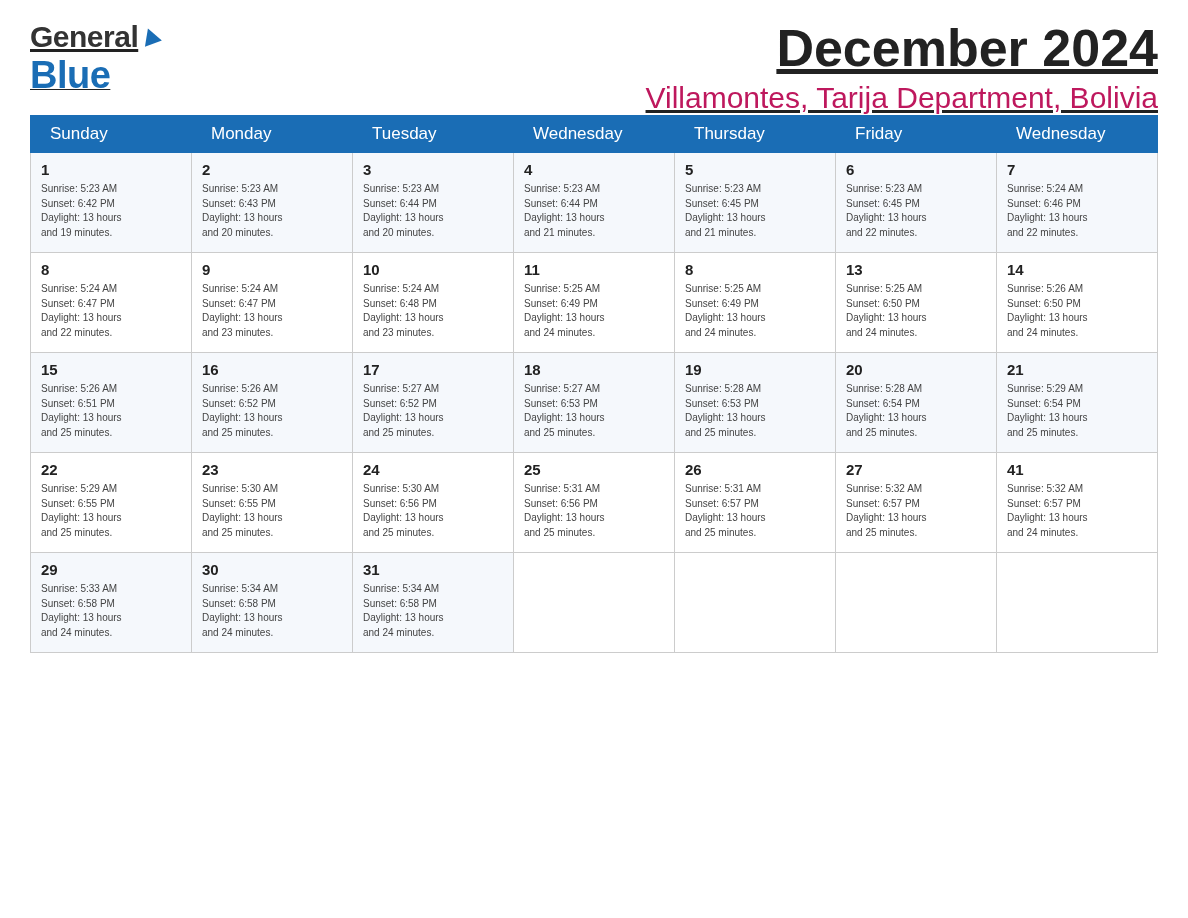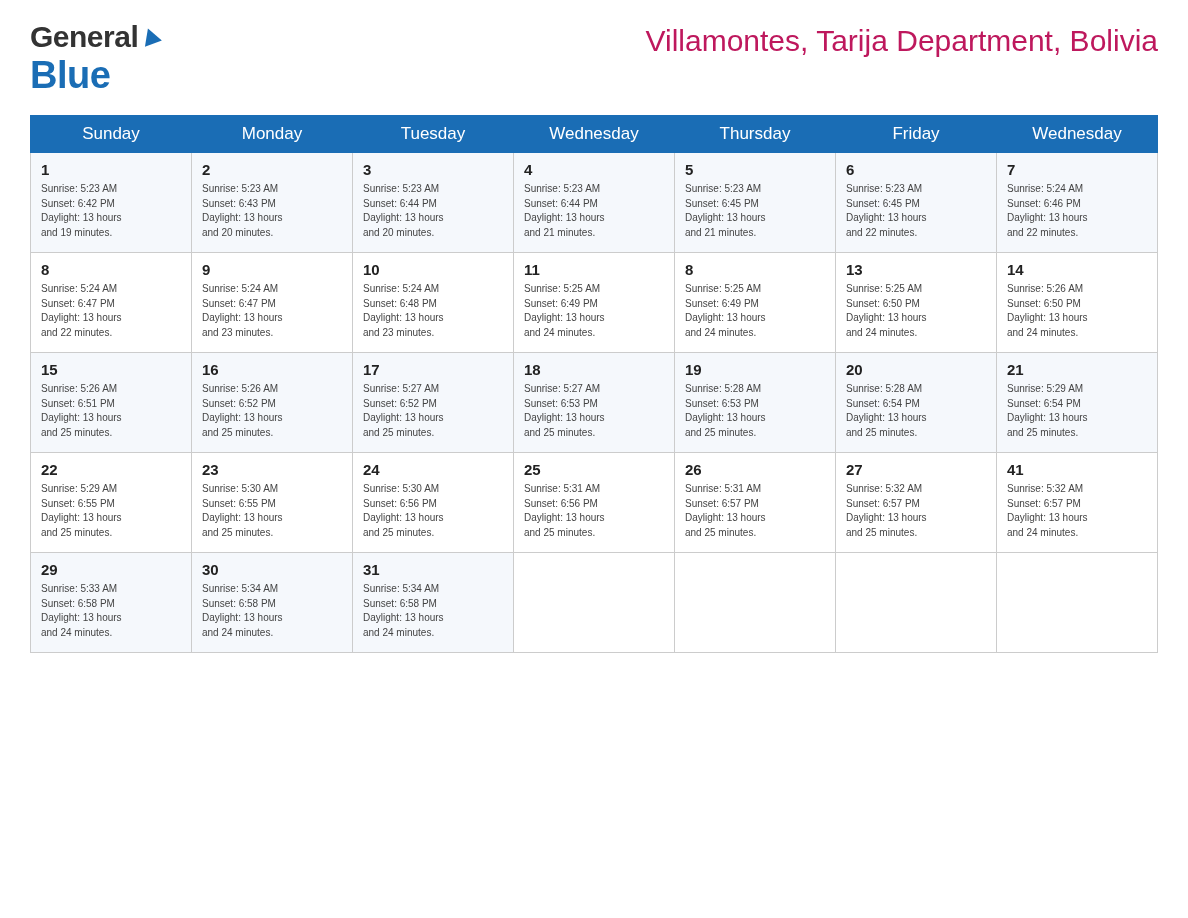--- a/index.html
+++ b/index.html
@@ -8,21 +8,21 @@
       background: #fff;
       color: #222;
       width: 1188px;
       min-height: 918px;
       padding: 20px 30px;
     }
     .header {
       display: flex;
       justify-content: space-between;
       align-items: flex-start;
-      margin-bottom: 18px;
+      text-decoration: underline;
     }
     .logo {
       display: flex;
       flex-direction: column;
       align-items: flex-start;
     }
     .header-right {
       text-align: right;
     }
     .month-title {
@@ -39,22 +39,22 @@
     .calendar-table {
       width: 100%;
       border-collapse: collapse;
       table-layout: fixed;
     }
     .calendar-table th {
       background-color: #1a6db5;
       color: #fff;
       font-size: 17px;
       font-weight: normal;
-      padding: 8px 10px;
-      text-align: center;
+      padding: 8px 19px;
+      text-align: left;
       border: 1px solid #1a6db5;
     }
     .calendar-table td {
       vertical-align: top;
       border: 1px solid #ccc;
       padding: 8px 10px;
       height: 100px;
       font-size: 13.5px;
       color: #333;
       background: #fff;
@@ -121,20 +121,21 @@
         <svg viewBox="0 0 22 22" xmlns="http://www.w3.org/2000/svg">
           <polygon points="11,2 20,18 2,18" fill="#1a6db5" transform="rotate(-20, 11, 11)"></polygon>
         </svg>
       </span>
     </div>
     <div>
       <span class="logo-text-blue">Blue</span>
     </div>
   </div>
   <div class="header-right">
+    <div class="month-title">December 2024</div>
     <div class="location-title">Villamontes, Tarija Department, Bolivia</div>
   </div>
 </div>
 
 <table class="calendar-table">
   <thead>
     <tr>
       <th>Sunday</th>
       <th>Monday</th>
       <th>Tuesday</th>

